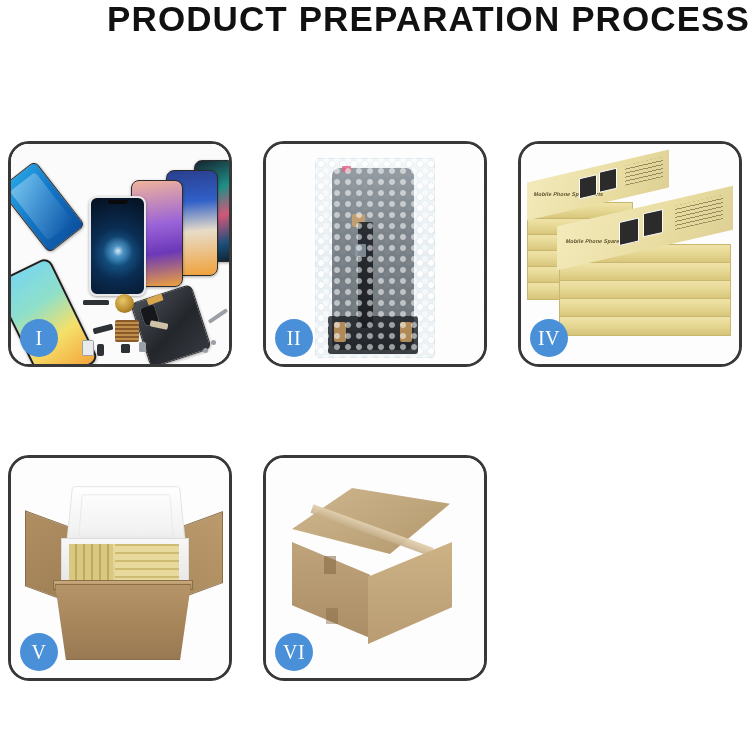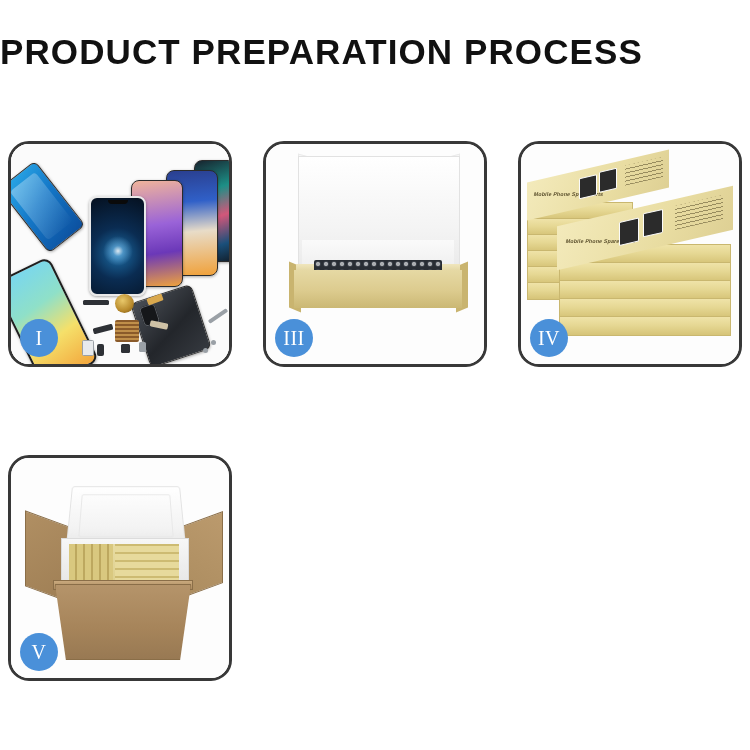--- a/index.html
+++ b/index.html
@@ -10,22 +10,21 @@
   body {
     width: 750px;
     height: 750px;
     overflow: hidden;
     font-family: "Liberation Sans", sans-serif;
     position: relative;
   }
 
   
   .header {
-    text-align: left;
-    padding-top: 33px;
+    text-align: right;
   }
   .page-title {
     font-family: "Liberation Sans", sans-serif;
     font-size: 35px;
     font-weight: bold;
     letter-spacing: 1.1px;
     color: #111111;
     line-height: 1.1;
     white-space: nowrap;
   }
@@ -419,35 +418,36 @@
       <div class="chip silver" style="left:128px; top:198px; width:7px; height:10px;"></div>
       <div class="chip" style="left:86px; top:200px; width:7px; height:12px; border-radius:2px;"></div>
       <div class="chip silver" style="left:196px; top:170px; width:22px; height:4px; transform:rotate(-34deg);"></div>
       <div class="chip silver" style="left:200px; top:196px; width:5px; height:5px; border-radius:50%;"></div>
       <div class="chip silver" style="left:192px; top:204px; width:5px; height:5px; border-radius:50%;"></div>
       <div class="chip" style="left:71px; top:196px; width:10px; height:14px; border:1px solid #9aa0a6; background:#e8eaec;"></div>
     </div>
     <div class="badge">I</div>
   </div>
 
-
   <div class="panel">
     <div class="panel-photo">
-      <div class="p3-lid-l"></div>
-      <div class="p3-lid-r"></div>
-      <div class="p3-lid"></div>
-      <div class="p3-foam"></div>
-      <div class="p3-box-lside"></div>
-      <div class="p3-box-rside"></div>
-      <div class="p3-box-top"></div>
-      <div class="p3-wrap"></div>
-      <div class="p3-box-front"></div>
+      <div class="p2-bag"></div>
+      <div class="p2-lcd"></div>
+      <div class="p2-pink"></div>
+      <div class="p2-conn"></div>
+      <div class="p2-flex"></div>
+      <div class="p2-ic"></div>
+      <div class="p2-base"></div>
+      <div class="p2-tab" style="left:68px; top:178px;"></div>
+      <div class="p2-tab" style="left:134px; top:178px;"></div>
+      <div class="p2-overlay"></div>
     </div>
-    <div class="badge">III</div>
+    <div class="badge">II</div>
   </div>
+
 
   <div class="panel">
     <div class="panel-photo">
 
       <div class="kbox" style="left:6px; top:58px; width:104px; height:16px;"></div>
       <div class="kbox" style="left:6px; top:74px; width:104px; height:16px;"></div>
       <div class="kbox" style="left:6px; top:90px; width:104px; height:16px;"></div>
       <div class="kbox" style="left:6px; top:106px; width:104px; height:16px;"></div>
       <div class="kbox" style="left:6px; top:122px; width:104px; height:16px;"></div>
       <div class="kbox" style="left:6px; top:138px; width:104px; height:16px;"></div>
@@ -484,14 +484,25 @@
       <div class="p5-inner">
         <div class="p5-inner-left"></div>
         <div class="p5-inner-right"></div>
       </div>
       <div class="p5-rim"></div>
       <div class="p5-body"></div>
     </div>
     <div class="badge">V</div>
   </div>
 
+  <div class="panel">
+    <div class="panel-photo">
+      <div class="p6-top"></div>
+      <div class="p6-tape"></div>
+      <div class="p6-left"></div>
+      <div class="p6-right"></div>
+      <div class="p6-seam"></div>
+      <div class="p6-seam2"></div>
+    </div>
+    <div class="badge">VI</div>
+  </div>
 
 </div>
 
 </body></html>

